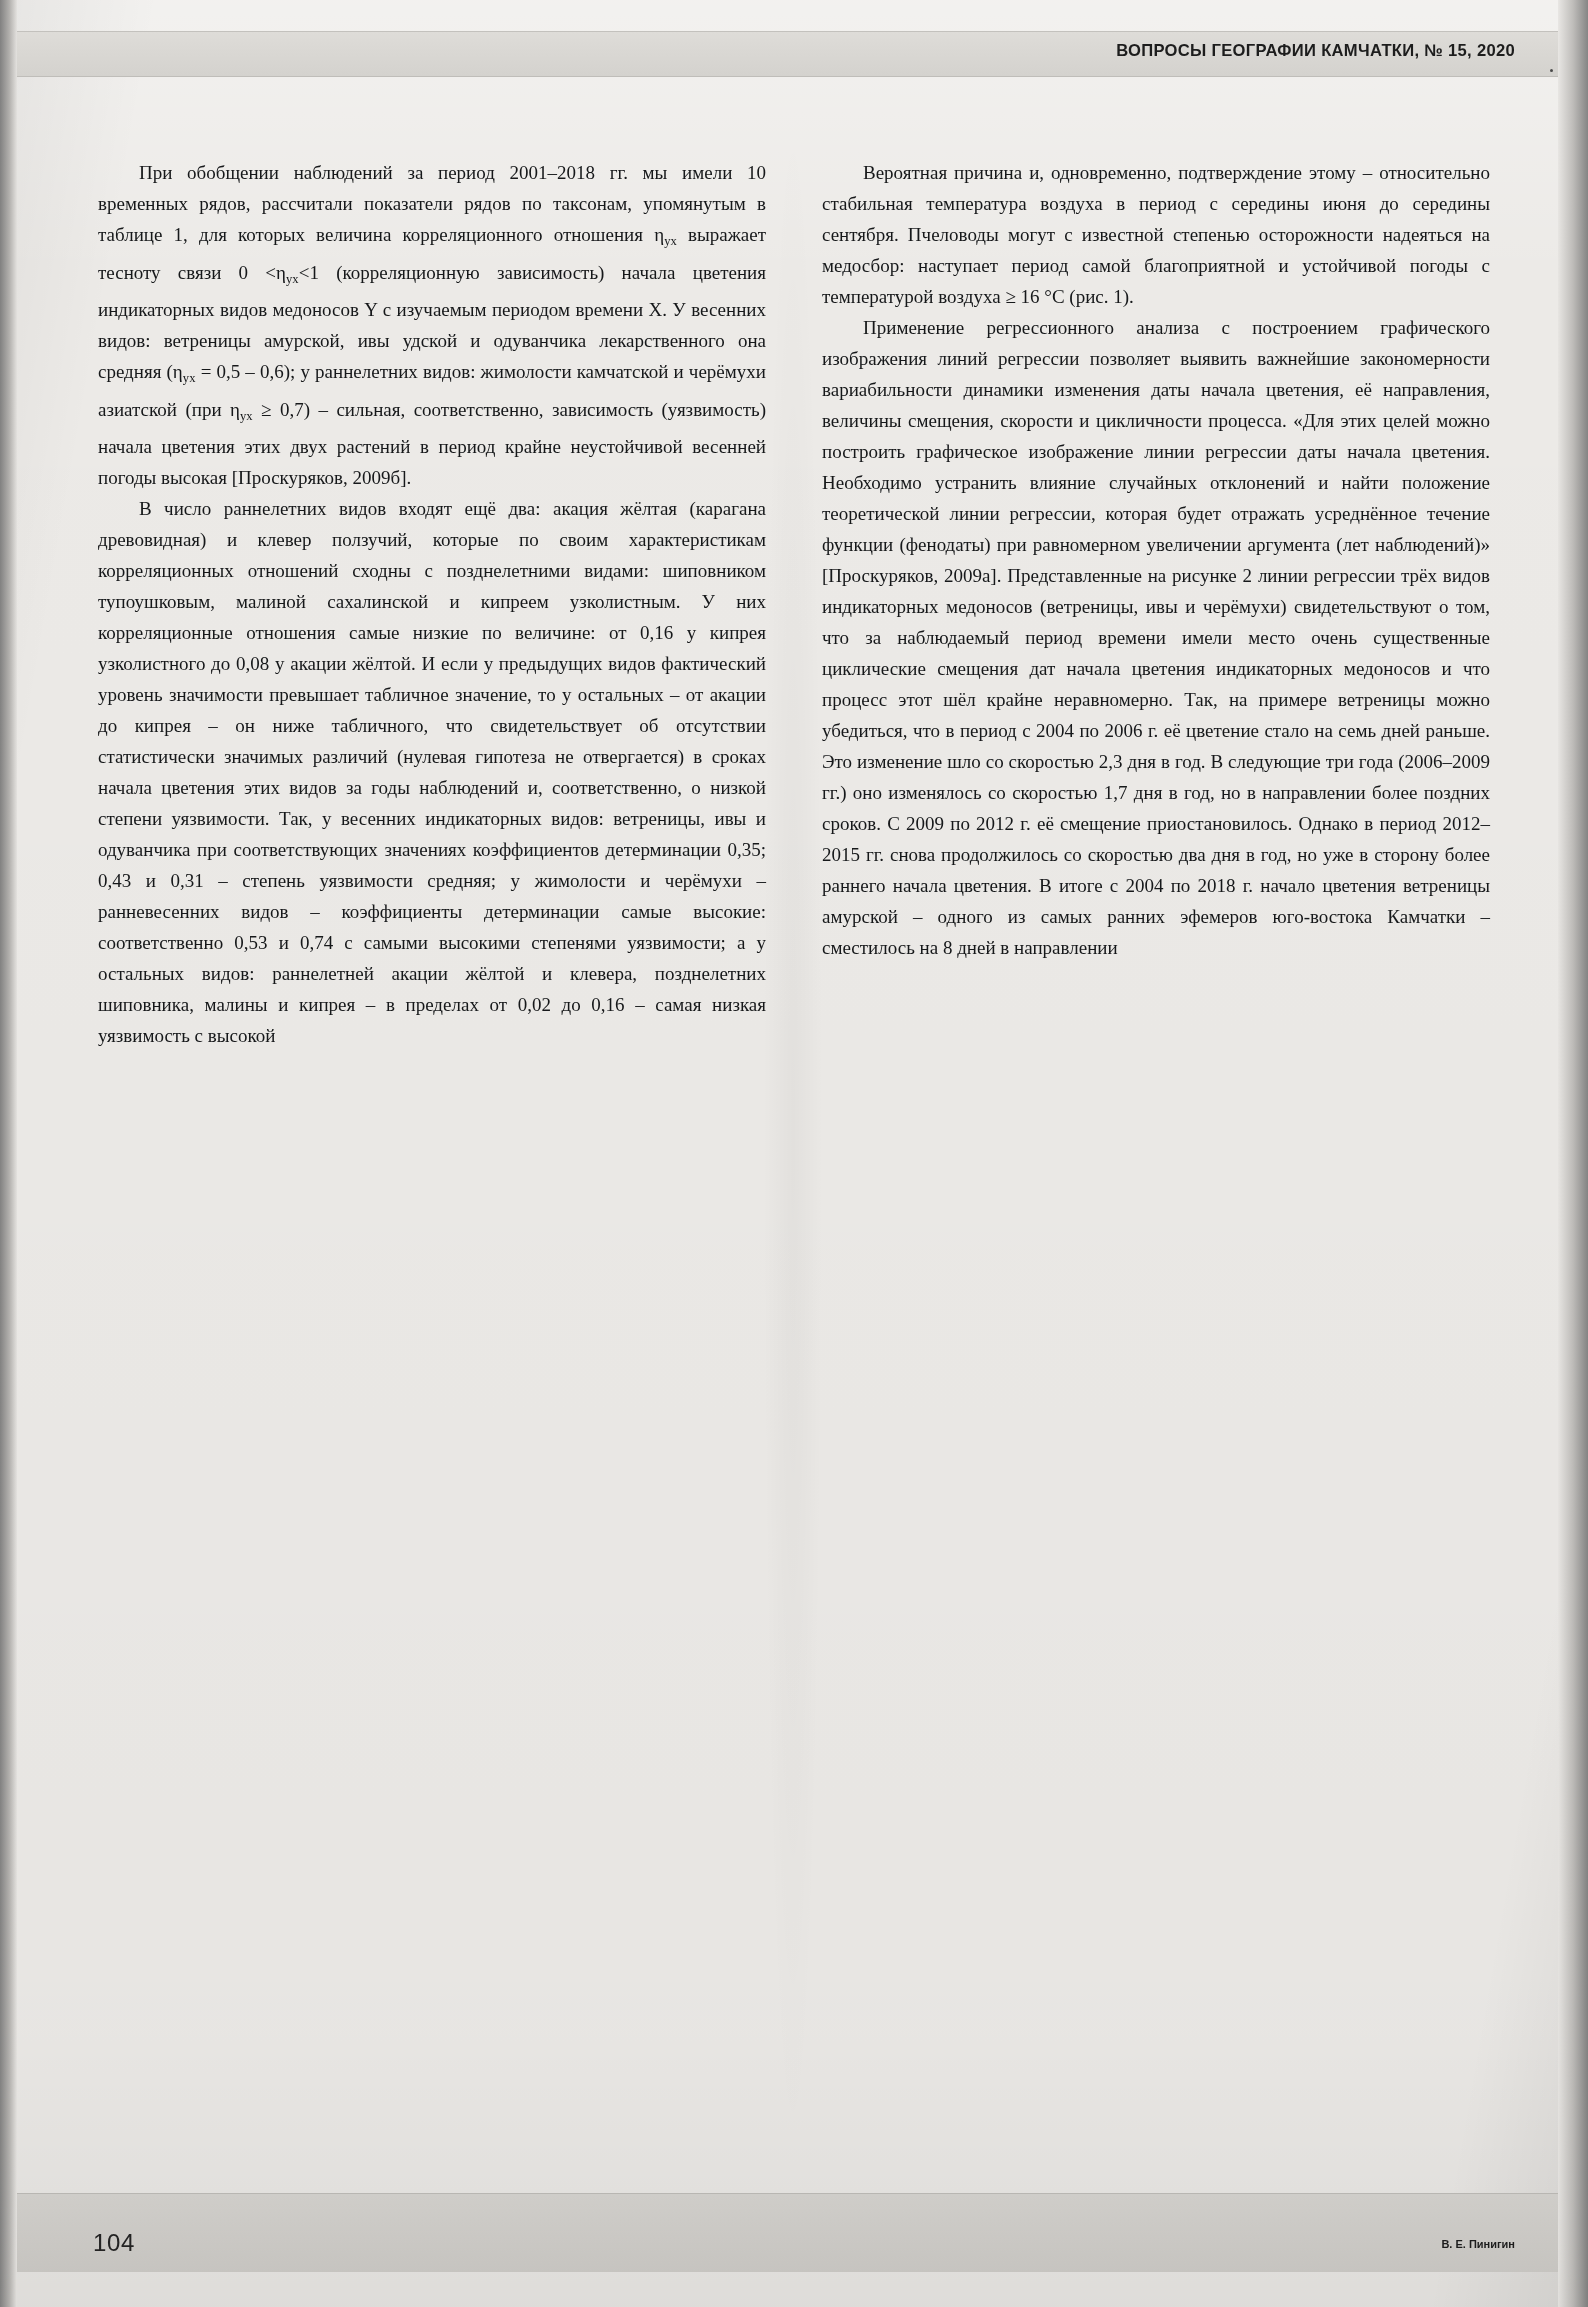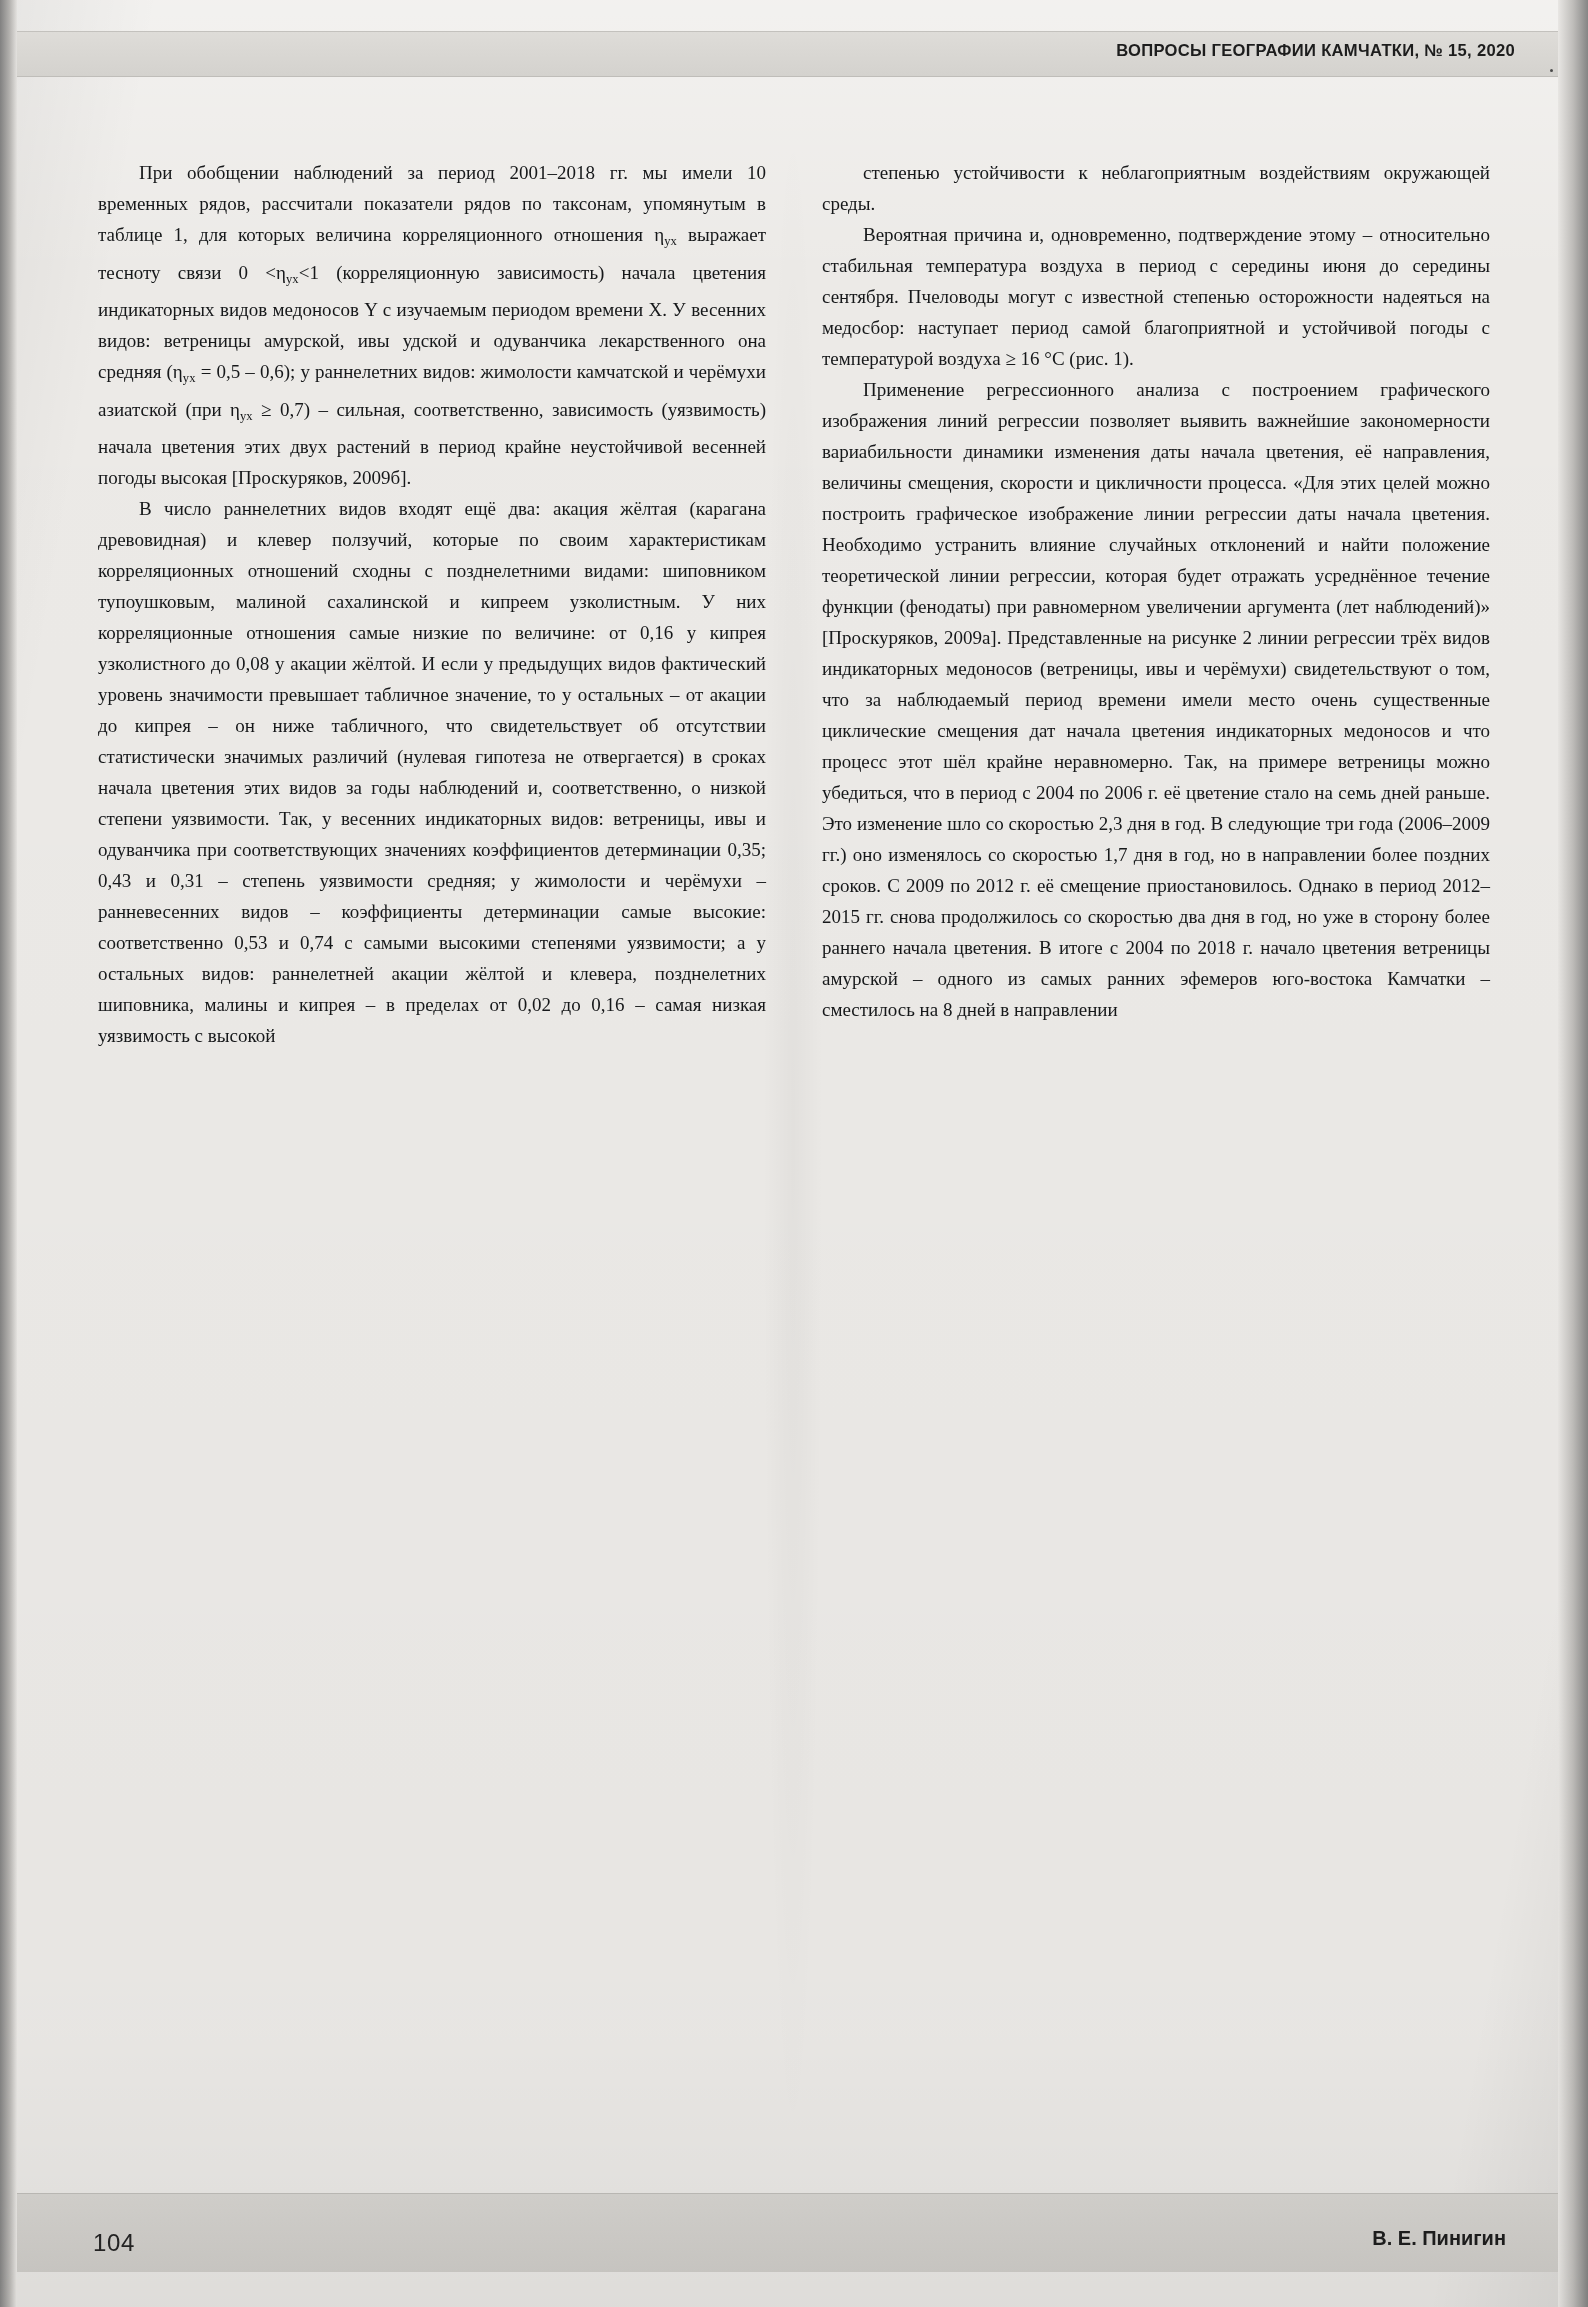--- a/index.html
+++ b/index.html
@@ -110,25 +110,25 @@
     position: absolute;
     left: 93px;
     bottom: 50px;
     font-family: "Liberation Sans", sans-serif;
     font-size: 24px;
     color: #232323;
     letter-spacing: 0.7px;
   }
   .running-author {
     position: absolute;
-    right: 82px;
+    right: 73px;
     bottom: 57px;
     font-family: "Liberation Sans", sans-serif;
     font-weight: bold;
-    font-size: 20px;
+    font-size: 11px;
     color: #1d1d1d;
   }
   .spine-shadow {
     position: absolute;
     left: 763px;
     top: 80px;
     width: 60px;
     bottom: 120px;
     background: radial-gradient(ellipse at center, rgba(0,0,0,0.035) 0%, rgba(0,0,0,0) 70%);
     pointer-events: none;
@@ -146,21 +146,20 @@
   <div class="header-band"></div>
   <div class="header-title">ВОПРОСЫ ГЕОГРАФИИ КАМЧАТКИ, № 15, 2020</div>
   <div class="header-mark"></div>
 
   <div class="columns">
     <div class="col">
       <p>При обобщении наблюдений за период 2001–2018 гг. мы имели 10 временных рядов, рассчитали показатели рядов по таксонам, упомянутым в таблице 1, для которых величина корреляционного отношения η<sub>yx</sub> выражает тесноту связи 0 &lt;η<sub>yx</sub>&lt;1 (корреляционную зависимость) начала цветения индикаторных видов медоносов Y с изучаемым периодом времени X. У весенних видов: ветреницы амурской, ивы удской и одуванчика лекарственного она средняя (η<sub>yx</sub> = 0,5 – 0,6); у раннелетних видов: жимолости камчатской и черёмухи азиатской (при η<sub>yx</sub> ≥ 0,7) – сильная, соответственно, зависимость (уязвимость) начала цветения этих двух растений в период крайне неустойчивой весенней погоды высокая [Проскуряков, 2009б].</p>
       <p>В число раннелетних видов входят ещё два: акация жёлтая (карагана древовидная) и клевер ползучий, которые по своим характеристикам корреляционных отношений сходны с позднелетними видами: шиповником тупоушковым, малиной сахалинской и кипреем узколистным. У них корреляционные отношения самые низкие по величине: от 0,16 у кипрея узколистного до 0,08 у акации жёлтой. И если у предыдущих видов фактический уровень значимости превышает табличное значение, то у остальных – от акации до кипрея – он ниже табличного, что свидетельствует об отсутствии статистически значимых различий (нулевая гипотеза не отвергается) в сроках начала цветения этих видов за годы наблюдений и, соответственно, о низкой степени уязвимости. Так, у весенних индикаторных видов: ветреницы, ивы и одуванчика при соответствующих значениях коэффициентов детерминации 0,35; 0,43 и 0,31 – степень уязвимости средняя; у жимолости и черёмухи – ранневесенних видов – коэффициенты детерминации самые высокие: соответственно 0,53 и 0,74 с самыми высокими степенями уязвимости; а у остальных видов: раннелетней акации жёлтой и клевера, позднелетних шиповника, малины и кипрея – в пределах от 0,02 до 0,16 – самая низкая уязвимость с высокой</p>
     </div>
     <div class="col">
-      <p>степенью устойчивости к неблагоприятным воздействиям окружающей среды.</p>
       <p>Вероятная причина и, одновременно, подтверждение этому – относительно стабильная температура воздуха в период с середины июня до середины сентября. Пчеловоды могут с известной степенью осторожности надеяться на медосбор: наступает период самой благоприятной и устойчивой погоды с температурой воздуха ≥ 16 °C (рис. 1).</p>
       <p>Применение регрессионного анализа с построением графического изображения линий регрессии позволяет выявить важнейшие закономерности вариабильности динамики изменения даты начала цветения, её направления, величины смещения, скорости и цикличности процесса. «Для этих целей можно построить графическое изображение линии регрессии даты начала цветения. Необходимо устранить влияние случайных отклонений и найти положение теоретической линии регрессии, которая будет отражать усреднённое течение функции (фенодаты) при равномерном увеличении аргумента (лет наблюдений)» [Проскуряков, 2009а]. Представленные на рисунке 2 линии регрессии трёх видов индикаторных медоносов (ветреницы, ивы и черёмухи) свидетельствуют о том, что за наблюдаемый период времени имели место очень существенные циклические смещения дат начала цветения индикаторных медоносов и что процесс этот шёл крайне неравномерно. Так, на примере ветреницы можно убедиться, что в период с 2004 по 2006 г. её цветение стало на семь дней раньше. Это изменение шло со скоростью 2,3 дня в год. В следующие три года (2006–2009 гг.) оно изменялось со скоростью 1,7 дня в год, но в направлении более поздних сроков. С 2009 по 2012 г. её смещение приостановилось. Однако в период 2012–2015 гг. снова продолжилось со скоростью два дня в год, но уже в сторону более раннего начала цветения. В итоге с 2004 по 2018 г. начало цветения ветреницы амурской – одного из самых ранних эфемеров юго-востока Камчатки – сместилось на 8 дней в направлении</p>
     </div>
   </div>
 
   <div class="footer-band"></div>
   <div class="folio">104</div>
   <div class="running-author">В. Е. Пинигин</div>
 </div>
 

